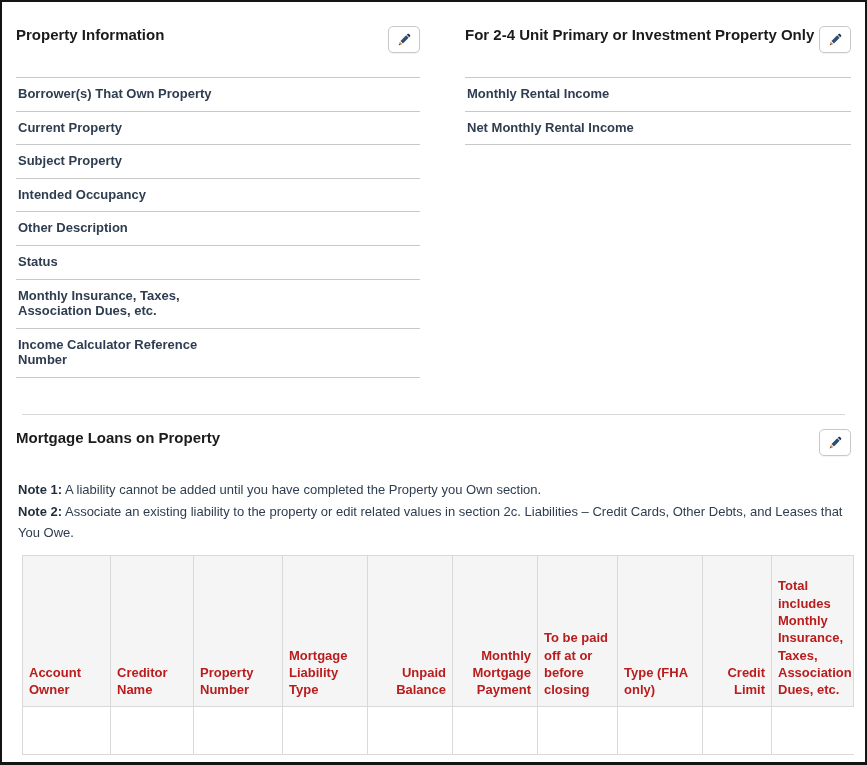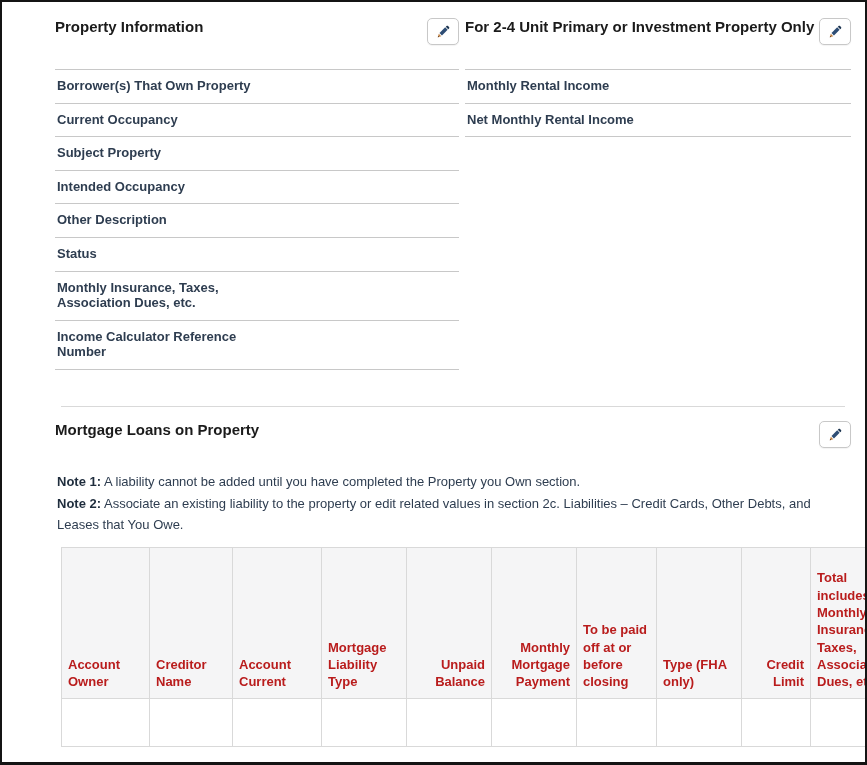--- a/index.html
+++ b/index.html
@@ -5,21 +5,21 @@
   * { margin:0; padding:0; box-sizing:border-box; }
   html,body { background:#ffffff; }
   body {
     width:867px; height:765px;
     font-family:"Liberation Sans","DejaVu Sans",sans-serif;
     color:#33475b;
     border:2px solid #141414;
     border-bottom-width:3px;
     overflow:hidden;
   }
-  .page { padding:16px 14px 0 14px; height:100%;margin-left:39px; }
+  .page { padding:24px 14px 0 14px; height:100%; }
 
   
   .sec-header { display:flex; justify-content:space-between; align-items:flex-start; margin-bottom:24px; }
   .sec-title { font-size:15px; font-weight:bold; color:#1b1b1b; line-height:1.2; }
   .edit-btn {
     width:32px; height:27px; flex:0 0 auto;
     background:#ffffff; border:1px solid #c8c8c8; border-radius:5px;
     display:flex; align-items:center; justify-content:center;
     cursor:pointer; box-shadow:0 1px 1px rgba(0,0,0,0.05);
   }
@@ -82,21 +82,21 @@
               <path fill="#1c3450" d="M11.2 2.0l.9-.9c.45-.45 1.15-.45 1.6 0l1.2 1.2c.45.45.45 1.15 0 1.6l-.9.9z"></path>
             </svg>
           </span>
         </button>
       </div>
       <ul class="field-list">
         <li>
             <span class="field-label">Borrower(s) That Own Property</span>
           </li>
         <li>
-            <span class="field-label">Current Occupancy</span>
+            <span class="field-label">Current Property</span>
           </li>
         <li>
             <span class="field-label">Subject Property</span>
           </li>
         <li>
             <span class="field-label">Intended Occupancy</span>
           </li>
         <li>
             <span class="field-label">Other Description</span>
           </li>
@@ -156,21 +156,21 @@
 
     <div class="notes">
       <p><b>Note 1:</b><span> A liability cannot be added until you have completed the Property you Own section.</span></p>
       <p><b>Note 2:</b><span> Associate an existing liability to the property or edit related values in section 2c. Liabilities – Credit Cards, Other Debts, and Leases that You Owe.</span></p>
     </div>
 
     <div class="loan-table">
       <div class="grid-row thead">
         <div class="th">Account Owner</div>
         <div class="th">Creditor Name</div>
-        <div class="th">Account Current</div>
+        <div class="th">Property Number</div>
         <div class="th">Mortgage Liability Type</div>
         <div class="th num">Unpaid Balance</div>
         <div class="th num">Monthly Mortgage Payment</div>
         <div class="th">To be paid off at or before closing</div>
         <div class="th">Type (FHA only)</div>
         <div class="th num">Credit Limit</div>
         <div class="th">Total includes Monthly Insurance, Taxes, Association Dues, etc.</div>
       </div>
       <div class="grid-row tbody">
         <div class="td"></div>

